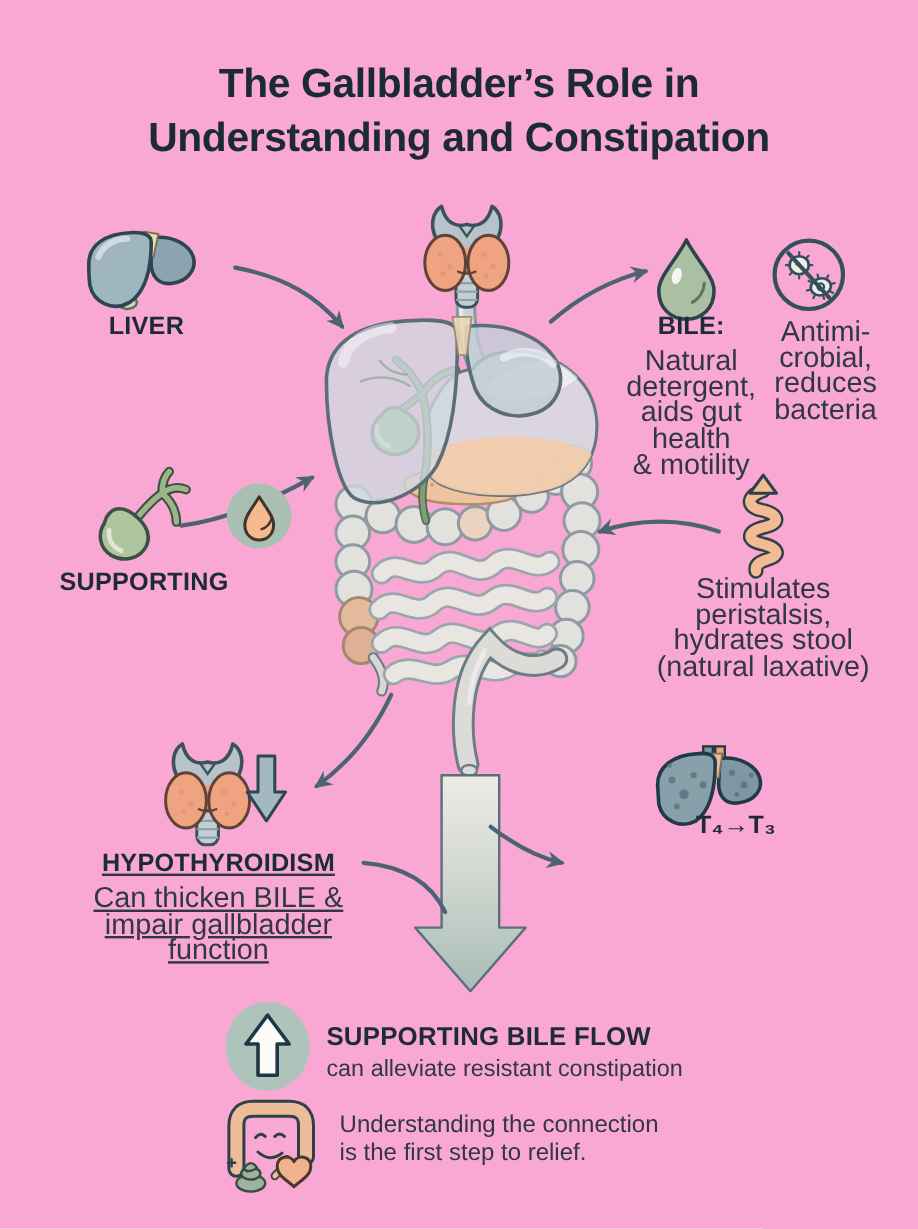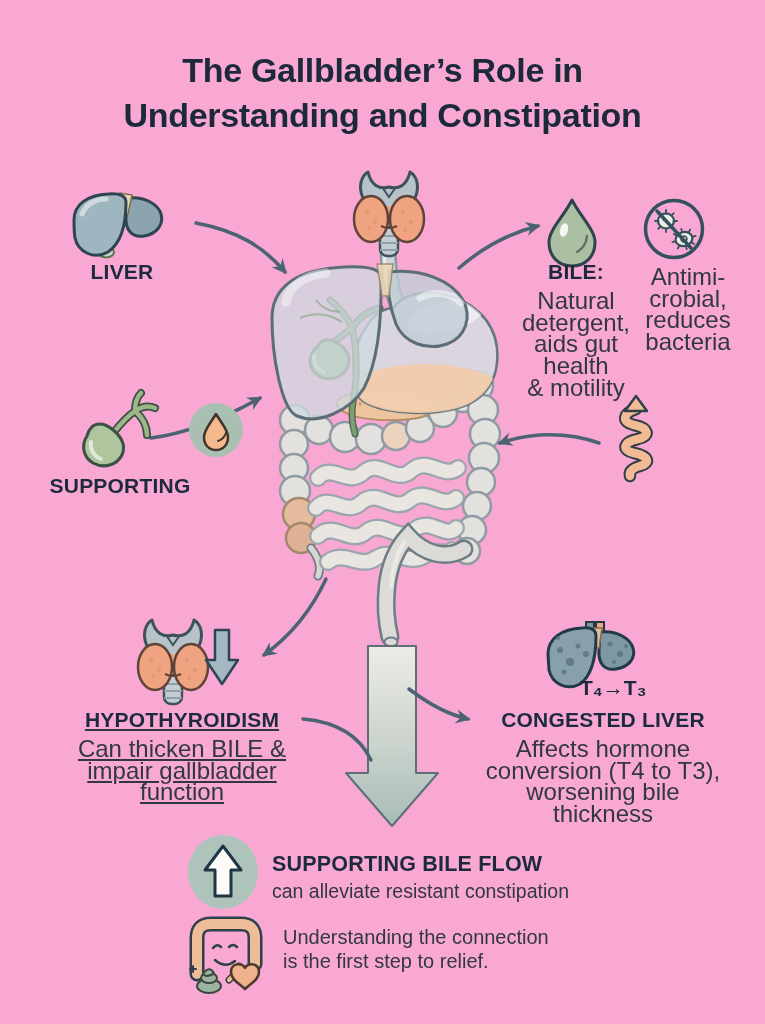--- a/index.html
+++ b/index.html
@@ -285,35 +285,35 @@
     <div class="b">Antimi-
 crobial,
 reduces
 bacteria</div>
   </div>
 
   <div class="node gb-node">
     <div class="h">SUPPORTING</div>
   </div>
 
+  <div class="node peri-node">
+    <div class="b">Stimulates
+peristalsis,
+hydrates stool
+(natural laxative)</div>
+  </div>
 
   <div class="node hypo-node">
     <div class="h">HYPOTHYROIDISM</div>
     <div class="b">Can thicken BILE &amp;
 impair gallbladder function</div>
   </div>
 
   <div class="t4t3">T₄→T₃</div>
 
-  <div class="node cong-node">
-    <div class="h">CONGESTED LIVER</div>
-    <div class="b">Affects hormone
-conversion (T4 to T3),
-worsening bile thickness</div>
-  </div>
 
   <div class="node footer-node">
     <div class="b">Understanding the connection
 is the first step to relief.</div>
   </div>
 
   <div class="node support-node">
     <div class="h">SUPPORTING BILE FLOW</div>
     <div class="b">can alleviate resistant constipation</div>
   </div>

